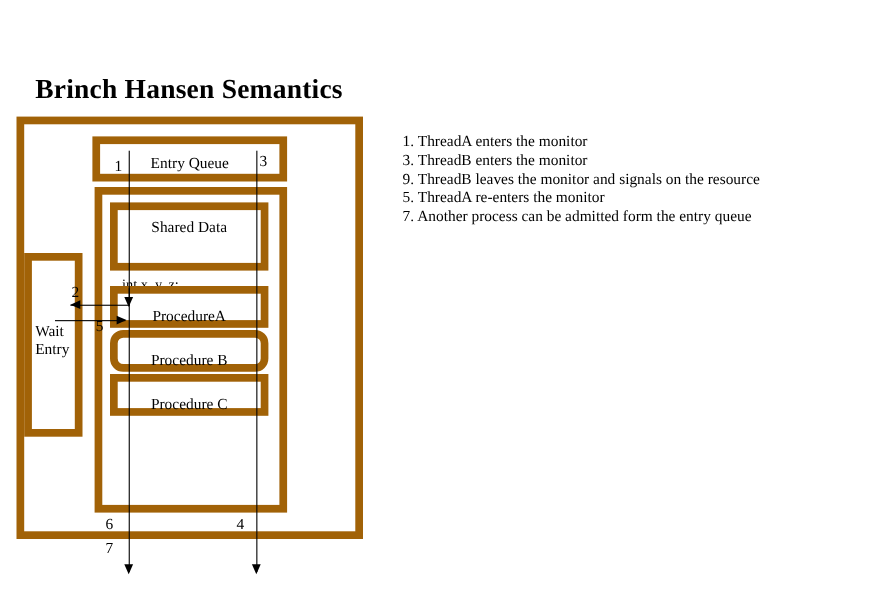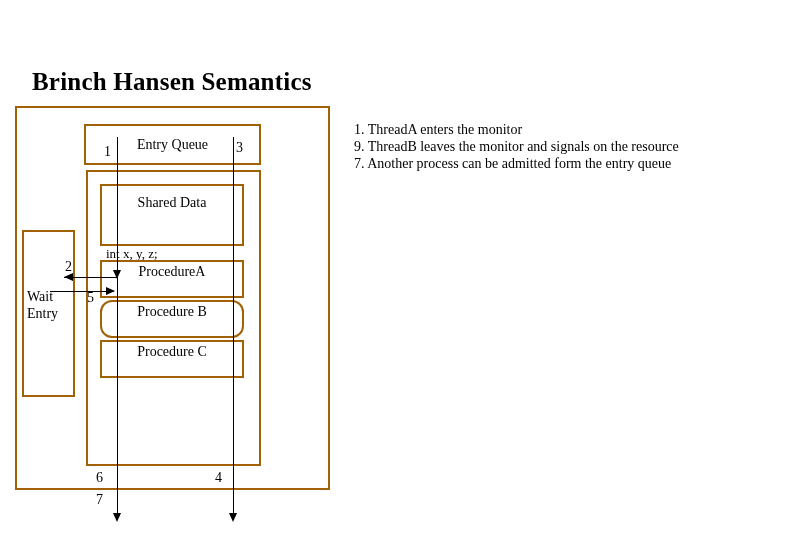--- a/index.html
+++ b/index.html
@@ -26,21 +26,21 @@
     font-weight: bold;
     line-height: 32px;
     letter-spacing: 0.2px;
     white-space: nowrap;
   }
 
   
   .box {
     position: absolute;
     box-sizing: border-box;
-    border: 2px solid #a16207;
+    border: 7px solid #a16207;
     background: transparent;
   }
   .box-label {
     position: absolute;
     font-size: 14px;
     line-height: 16px;
     white-space: nowrap;
   }
   .centered-label {
     position: absolute;
@@ -111,21 +111,21 @@
     left: 4px;
     top: 36px;
     font-size: 13px;
     margin-top: 24px;
   }
 
   
   #procedure-a-box { left: 100px; top: 260px; width: 144px; height: 38px; }
   #procedure-b-box { left: 100px; top: 300px; width: 144px; height: 38px; border-radius: 12px; }
   #procedure-c-box { left: 100px; top: 340px; width: 144px; height: 38px; }
-  .proc-label { top: 2px; }
+  .proc-label { top: 14px; }
 
   
   .vline {
     position: absolute;
     width: 0;
     border-left: 1px solid #000000;
   }
   .hline {
     position: absolute;
     height: 0;
@@ -184,21 +184,21 @@
   #step-3 { left: 236px; top: 140px; }
   #step-2 { left: 65px;  top: 259px; }
   #step-5 { left: 87px;  top: 290px; }
   #step-6 { left: 96px;  top: 470px; }
   #step-7 { left: 96px;  top: 492px; }
   #step-4 { left: 215px; top: 470px; }
 
   
   #legend {
     position: absolute;
-    left: 354px;
+    left: 366px;
     top: 121px;
     width: 430px;
   }
   .legend-item {
     font-size: 14px;
     line-height: 17.1px;
     white-space: nowrap;
   }
 </style>
 </head>
@@ -251,17 +251,19 @@
   <div class="step-num" id="step-1">1</div>
   <div class="step-num" id="step-2">2</div>
   <div class="step-num" id="step-3">3</div>
   <div class="step-num" id="step-4">4</div>
   <div class="step-num" id="step-5">5</div>
   <div class="step-num" id="step-6">6</div>
   <div class="step-num" id="step-7">7</div>
 
   <div id="legend">
     <div class="legend-item">1. ThreadA enters the monitor</div>
+    <div class="legend-item">3. ThreadB enters the monitor</div>
     <div class="legend-item">9. ThreadB leaves the monitor and  signals on the resource</div>
+    <div class="legend-item">5. ThreadA re-enters the monitor</div>
     <div class="legend-item">7. Another process can be admitted form the entry queue</div>
   </div>
 
 </div>
 
 </body></html>

